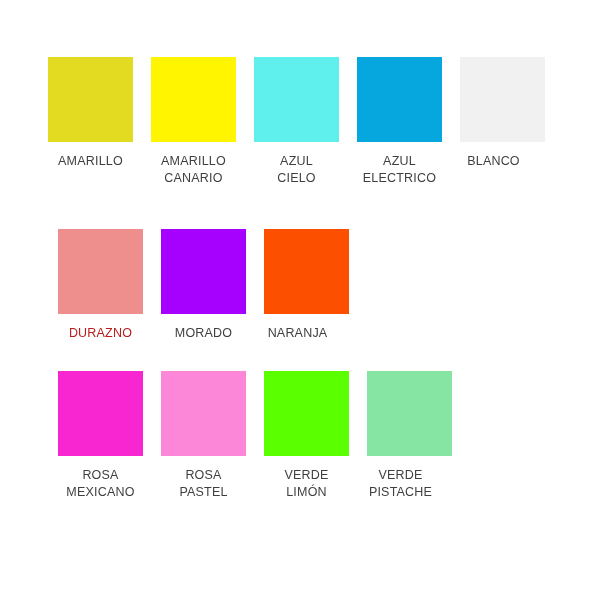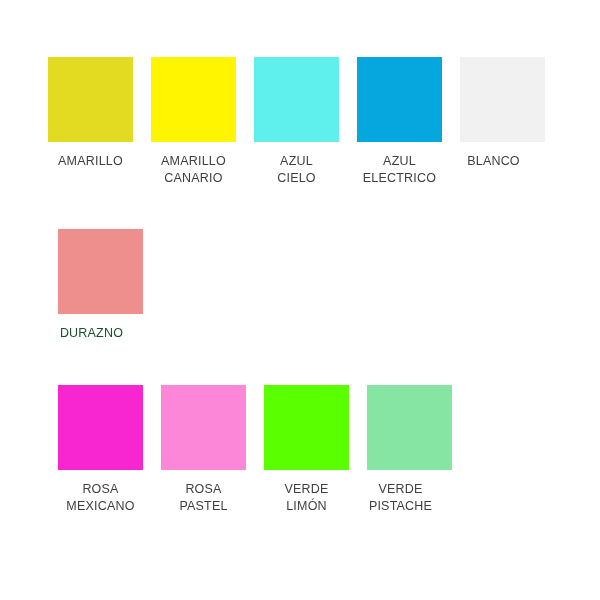--- a/index.html
+++ b/index.html
@@ -21,21 +21,21 @@
   }
 
   .swatch-row {
     position: absolute;
     display: flex;
     align-items: flex-start;
   }
 
   #row-1 { left: 48px; top: 57px; }
   #row-2 { left: 58px; top: 229px; }
-  #row-3 { left: 58px; top: 385px; }
+  #row-3 { left: 58px; top: 371px; }
 
   .swatch-cell {
     width: 85px;
     margin-right: 18px;
     display: flex;
     flex-direction: column;
     align-items: center;
   }
   .swatch-cell:last-child {
     margin-right: 0;
@@ -88,21 +88,29 @@
 ELECTRICO</div>
       </div>
       <div class="swatch-cell">
         <div class="swatch-chip" style="background: rgb(241, 241, 241);"></div>
         <div class="swatch-label" style="color: rgb(63, 63, 63);">BLANCO</div>
       </div>
     </div>
   <div class="swatch-row" id="row-2">
       <div class="swatch-cell">
         <div class="swatch-chip" style="background: rgb(238, 143, 141);"></div>
-        <div class="swatch-label" style="color: #14532d;">DURAZNO</div>
+        <div class="swatch-label" style="color: #b91c1c;">DURAZNO</div>
+      </div>
+      <div class="swatch-cell">
+        <div class="swatch-chip" style="background: rgb(166, 0, 255);"></div>
+        <div class="swatch-label" style="color: rgb(63, 63, 63);">MORADO</div>
+      </div>
+      <div class="swatch-cell">
+        <div class="swatch-chip" style="background: rgb(252, 80, 0);"></div>
+        <div class="swatch-label" style="color: rgb(63, 63, 63);">NARANJA</div>
       </div>
     </div>
   <div class="swatch-row" id="row-3">
       <div class="swatch-cell">
         <div class="swatch-chip" style="background: rgb(248, 38, 208);"></div>
         <div class="swatch-label" style="color: rgb(63, 63, 63);">ROSA
 MEXICANO</div>
       </div>
       <div class="swatch-cell">
         <div class="swatch-chip" style="background: rgb(252, 135, 216);"></div>

